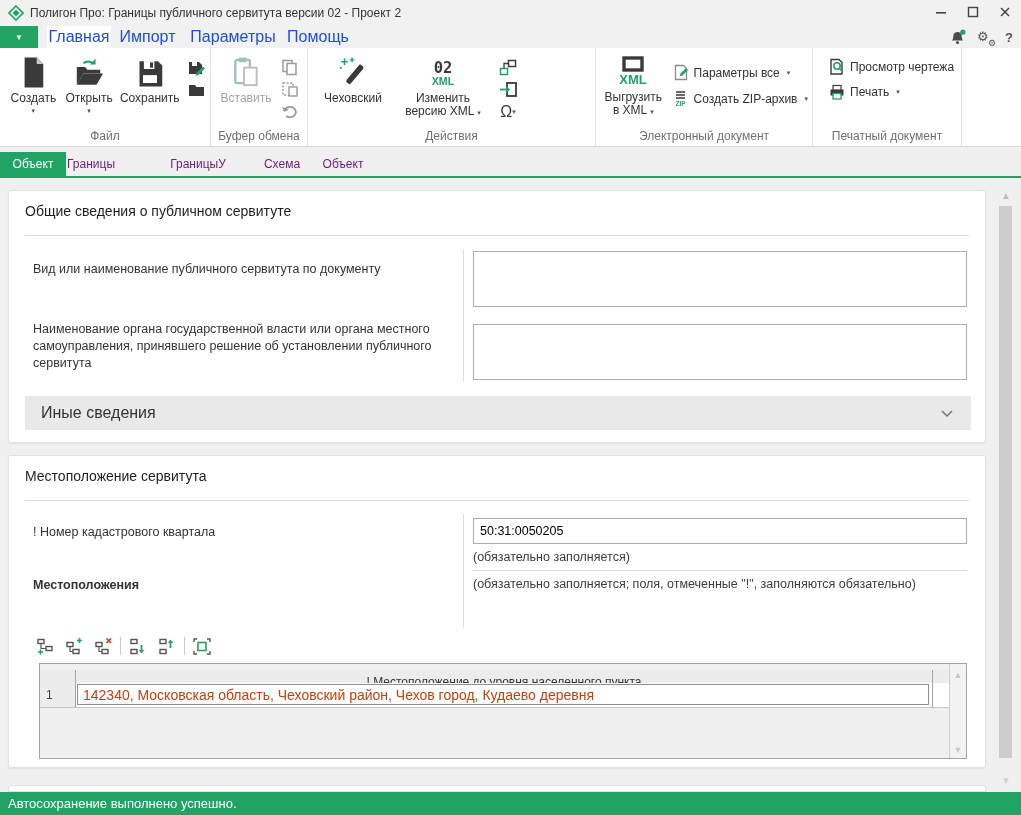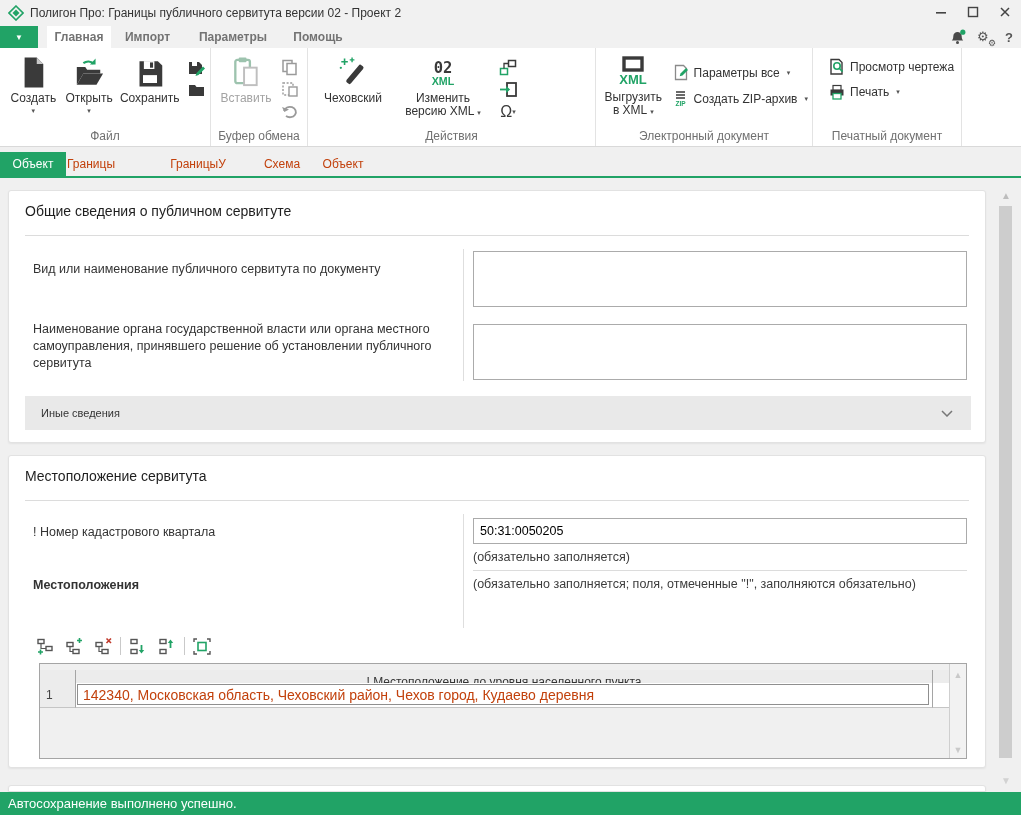--- a/index.html
+++ b/index.html
@@ -9,21 +9,21 @@
   
   .titlebar { position:absolute; left:0; top:0; width:1021px; height:26px; background:#f1f1f1; }
   .app-icon { position:absolute; left:8px; top:5px; width:16px; height:16px; }
   .win-title { position:absolute; left:30px; top:6px; font-size:12px; color:#333; }
   .win-controls { position:absolute; right:8px; top:4px; display:flex; gap:16px; }
   .win-btn { width:16px; height:16px; display:flex; align-items:center; justify-content:center; cursor:default; }
 
   
   .rtabs { position:absolute; left:0; top:26px; width:1021px; height:22px; background:#f1f1f1; }
   .menu-btn { position:absolute; left:0; top:0; width:38px; height:22px; background:#21a366; color:#fff; font-size:8px; display:flex; align-items:center; justify-content:center; }
-  .rtab { position:absolute; top:0; height:22px; font-size:12px; color:#737373; display:flex; align-items:center; justify-content:center;font-weight:bold; }
+  .rtab { position:absolute; top:0; height:22px; font-size:16px; color:#1d4ed8; display:flex; align-items:center; justify-content:center; }
   .rtab.active { background:#ffffff; }
   .quick-icons { position:absolute; right:8px; top:2px; display:flex; gap:10px; align-items:center; height:18px; }
   .gear-wrap { position:relative; width:18px; height:16px; font-size:13px; color:#555; }
   .gear-sub { position:absolute; right:-1px; bottom:-3px; font-size:9px; color:#555; }
   .help-glyph { font-size:13px; color:#555; font-weight:bold; }
 
   
   .ribbon { position:absolute; left:0; top:48px; width:1021px; height:99px; background:#fff; border-bottom:1px solid #d9d9d9; }
   .rgroup { position:absolute; top:0; height:98px; border-right:1px solid #e3e3e3; }
   .rgroup-label { position:absolute; bottom:3px; left:0; width:100%; text-align:center; font-size:12px; color:#707070; }
@@ -39,38 +39,38 @@
   .bigbtn.disabled .lbl { color:#a3a3a3; }
   .smallcol { display:flex; flex-direction:column; gap:3px; padding-top:4px; margin-left:4px; }
   .smallbtn { width:20px; height:19px; display:flex; align-items:center; justify-content:center; }
   .rowbtns { display:flex; flex-direction:column; gap:9px; padding-top:10px; margin-left:8px; }
   .rowbtn { display:flex; align-items:center; gap:5px; font-size:12px; color:#333; white-space:nowrap; }
   .rowbtn .arr { font-size:7px; color:#555; margin-left:2px; }
   .omega-glyph { font-size:16px; color:#3a3a3a; line-height:16px; }
 
   
   .subtabs { position:absolute; left:0; top:152px; width:1021px; height:24px; }
-  .stab { position:absolute; top:0; height:24px; font-size:12px; display:flex; align-items:center; justify-content:center; color:#c2410c; }
+  .stab { position:absolute; top:0; height:24px; font-size:12px; display:flex; align-items:center; justify-content:center; color:#701a75; }
   .stab.active { background:#21a366; color:#fff; }
   .green-line { position:absolute; left:0; top:176px; width:1021px; height:2px; background:#21a366; }
 
   
   .card { position:absolute; background:#fff; border:1px solid #e2e2e2; border-radius:3px; box-shadow:0 1px 2px rgba(0,0,0,.06); }
   .card1 { left:8px; top:190px; width:978px; height:253px; }
   .card2 { left:8px; top:455px; width:978px; height:313px; }
   .card3 { left:8px; top:785px; width:978px; height:7px; border-radius:3px 3px 0 0; }
   .card-title { position:absolute; left:16px; top:12px; font-size:14px; color:#1e1e1e; }
   .hr { position:absolute; border-top:1px solid #dcdcdc; }
   .vline { position:absolute; width:1px; background:#dedede; }
   .flabel { position:absolute; font-size:12.5px; color:#333; line-height:17px; }
   .note { position:absolute; font-size:12.5px; color:#3c3c3c; }
   .txtarea { position:absolute; border:1px solid #ababab; background:#fff; resize:none; font-family:"Liberation Sans",sans-serif; font-size:12.5px; padding:4px; }
   .txtinput { position:absolute; border:1px solid #ababab; background:#fff; font-family:"Liberation Sans",sans-serif; font-size:12.5px; padding:2px 6px; }
   .collapse-bar { position:absolute; left:16px; top:205px; width:946px; height:34px; background:#e9e9e9; display:flex; align-items:center; }
-  .collapse-bar .clabel { margin-left:16px; font-size:11px; color:#333; }
+  .collapse-bar .clabel { margin-left:16px; font-size:16px; color:#333; }
   .collapse-bar .chev { margin-left:auto; margin-right:18px; }
 
   
   .grid-toolbar { position:absolute; left:24px; top:178px; height:24px; display:flex; align-items:center; gap:5px; }
   .tbtn { width:24px; height:22px; display:flex; align-items:center; justify-content:center; }
   .tsep { width:1px; height:18px; background:#c9c9c9; }
 
   
   .grid { position:absolute; left:30px; top:207px; width:928px; height:96px; border:1px solid #a5a5a5; background:#f0f0f0; }
   .g-header { position:absolute; left:0; top:6px; height:27px; background:#ececec; border-bottom:4px solid #737373; }

